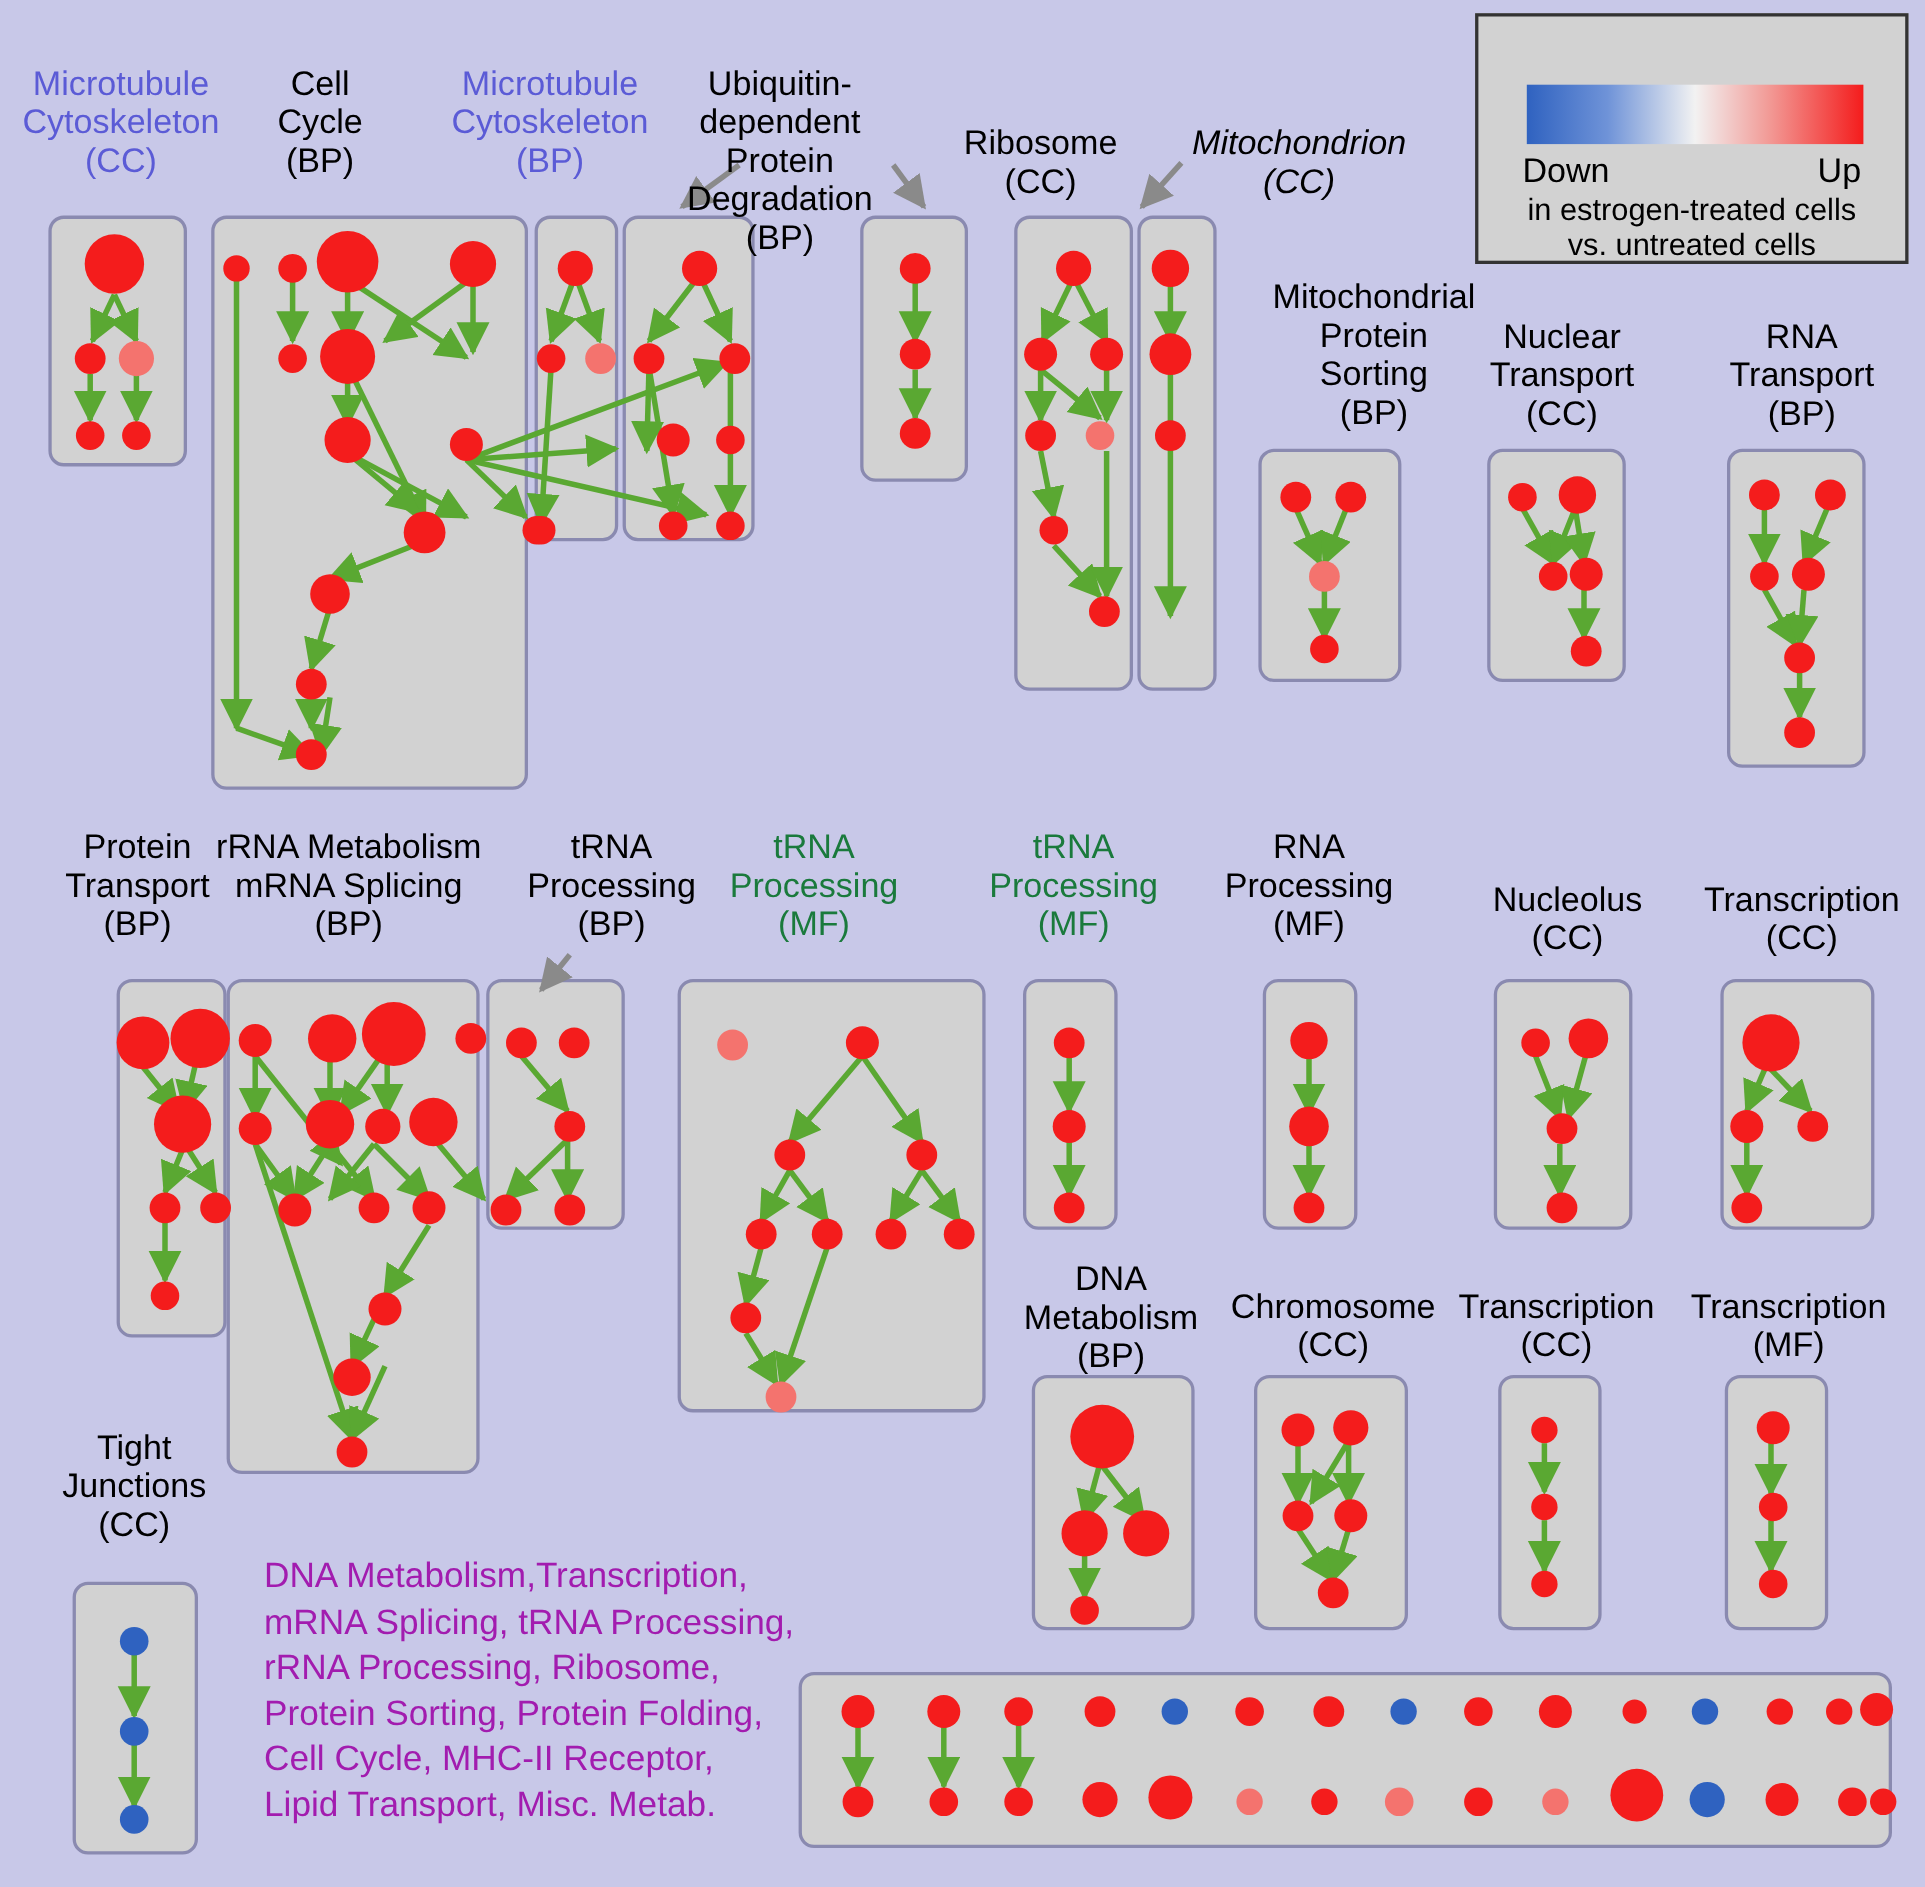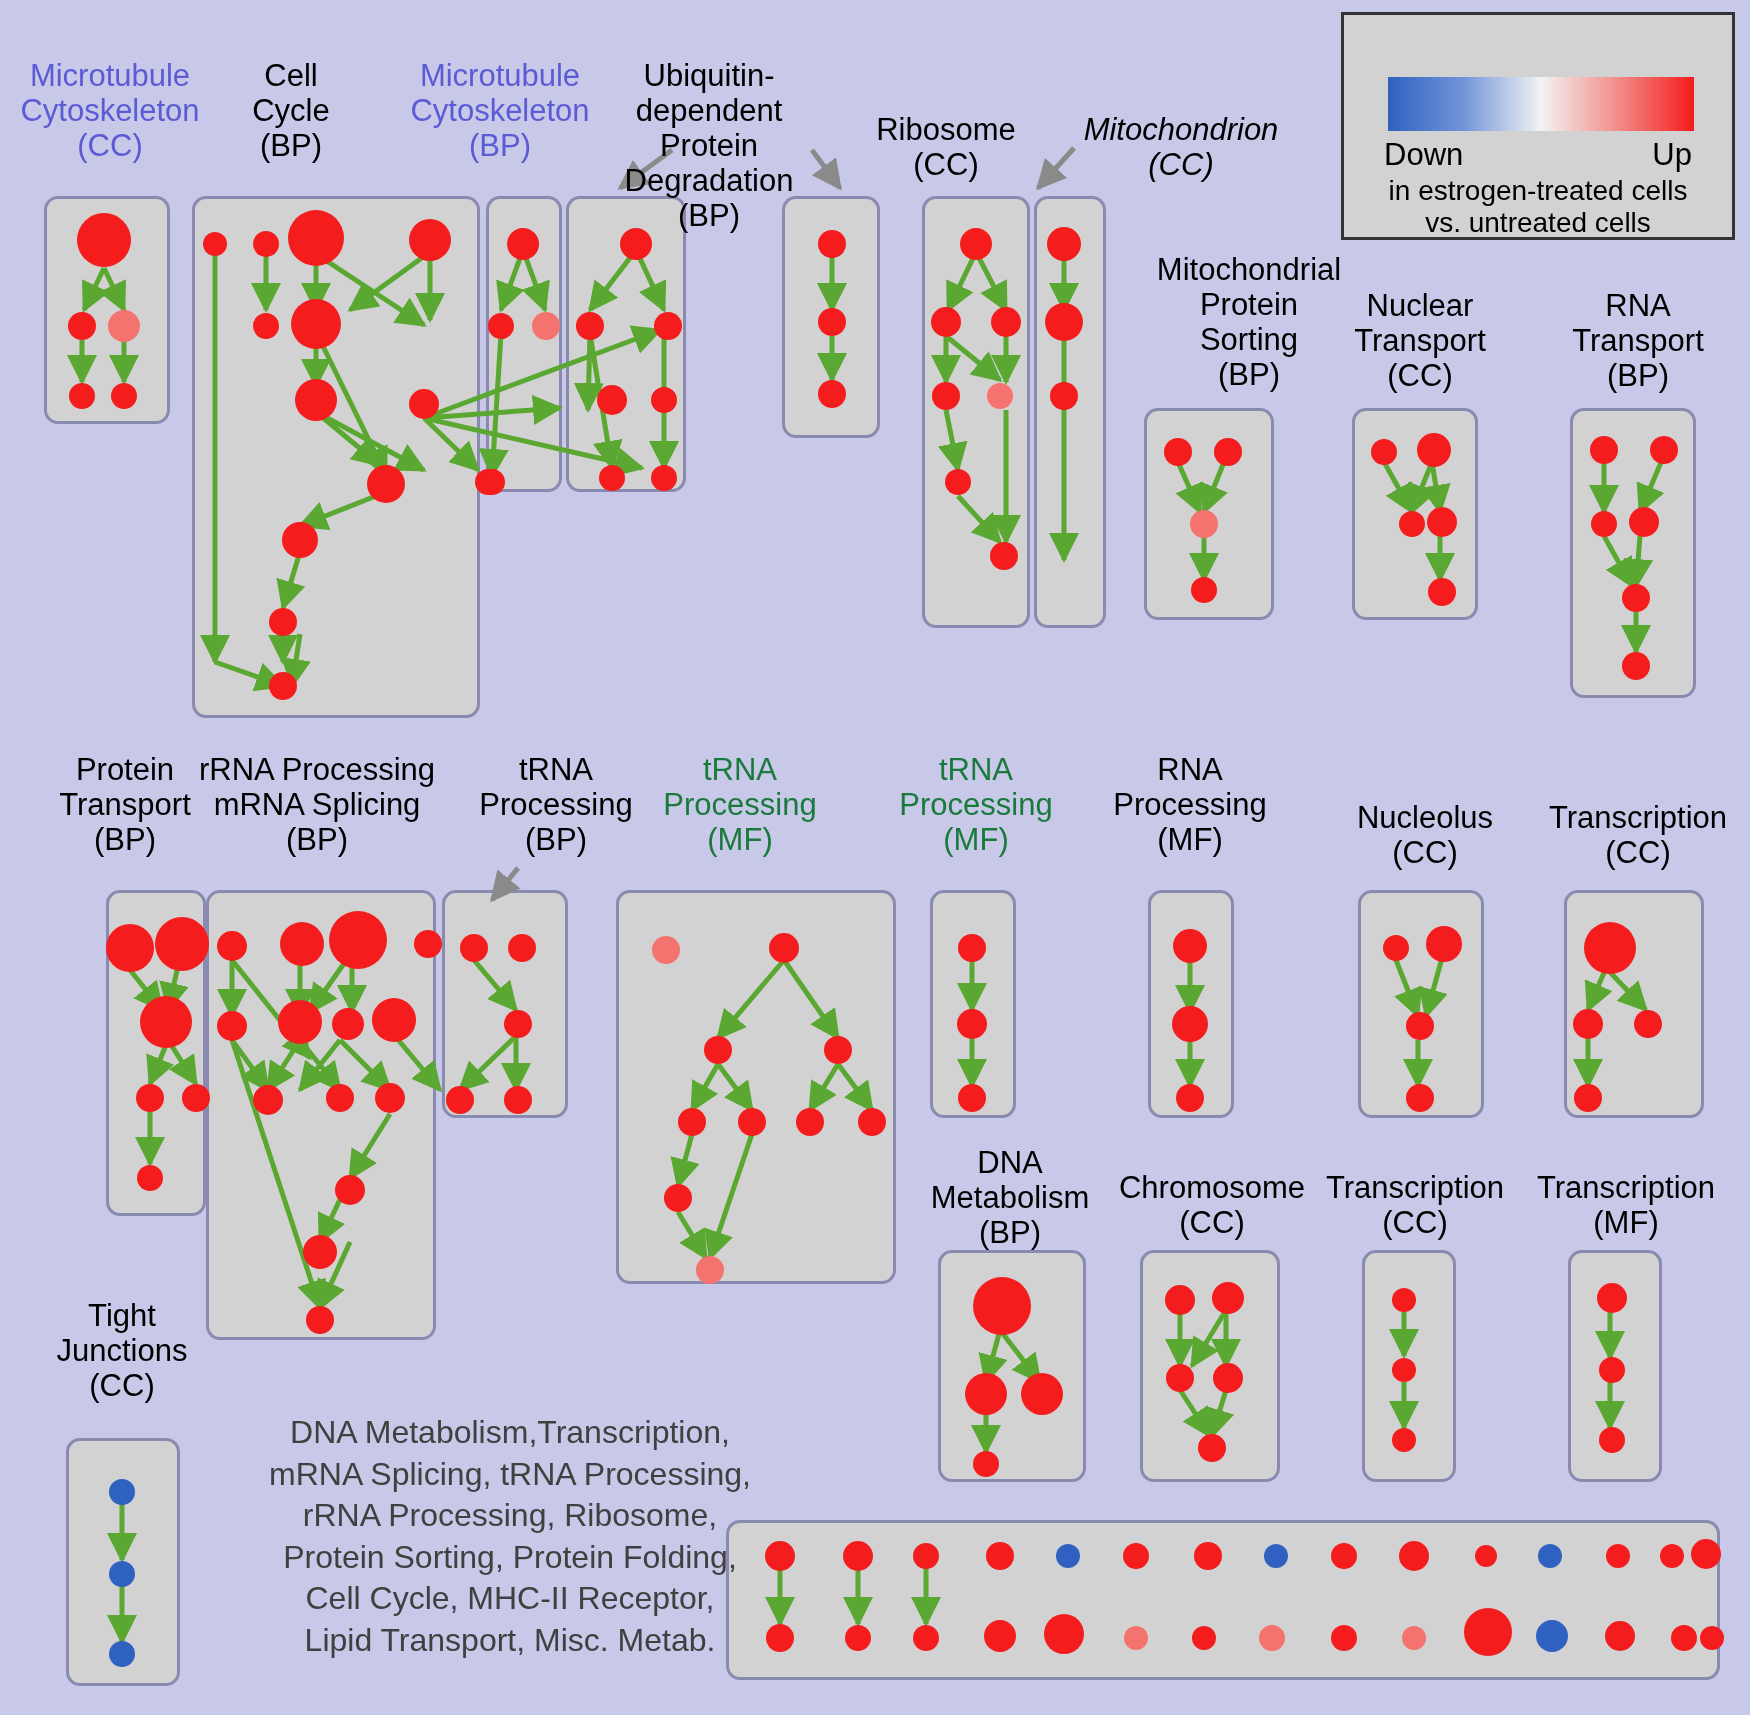--- a/index.html
+++ b/index.html
@@ -61,21 +61,21 @@
     position:absolute;left:44px;top:62px;width:306px;height:54px;
     background:linear-gradient(to right,#2f62c0 0%,#6f93d8 24%,#f2f2f2 50%,#f29a96 72%,#f41c1c 100%);
   }
   .legend-down{position:absolute;left:40px;top:122px;font-size:31px;}
   .legend-up{position:absolute;right:40px;top:122px;font-size:31px;}
   .legend-sub{
     position:absolute;left:0;top:160px;width:100%;text-align:center;
     font-size:28px;line-height:1.15;white-space:pre-line;
   }
 
-  .multiline{position:absolute;font-size:32px;line-height:1.3;white-space:pre-line;text-align:center;color:#404040;}
+  .multiline{position:absolute;font-size:32px;line-height:1.3;white-space:pre-line;text-align:left;color:#a21caf;}
 </style>
 </head>
 <body>
 
 <div class="canvas">
 
   <div class="box" style="left:44px;  top:196px;  width:126px; height:228px;"></div>
   <div class="box" style="left:192px; top:196px;  width:288px; height:522px;"></div>
   <div class="box" style="left:486px; top:196px;  width:76px;  height:296px;"></div>
   <div class="box" style="left:566px; top:196px;  width:120px; height:296px;"></div>
@@ -465,21 +465,21 @@
   <div class="label" style="left:1330px;top:288px; width:180px;">Nuclear
 Transport
 (CC)</div>
   <div class="label" style="left:1548px;top:288px; width:180px;">RNA
 Transport
 (BP)</div>
 
   <div class="label" style="left:40px;  top:752px; width:170px;">Protein
 Transport
 (BP)</div>
-  <div class="label" style="left:182px; top:752px; width:270px;">rRNA Processing
+  <div class="label" style="left:182px; top:752px; width:270px;">rRNA Metabolism
 mRNA Splicing
 (BP)</div>
   <div class="label" style="left:466px; top:752px; width:180px;">tRNA
 Processing
 (BP)</div>
   <div class="label green" style="left:650px; top:752px; width:180px;">tRNA
 Processing
 (MF)</div>
   <div class="label green" style="left:886px; top:752px; width:180px;">tRNA
 Processing

